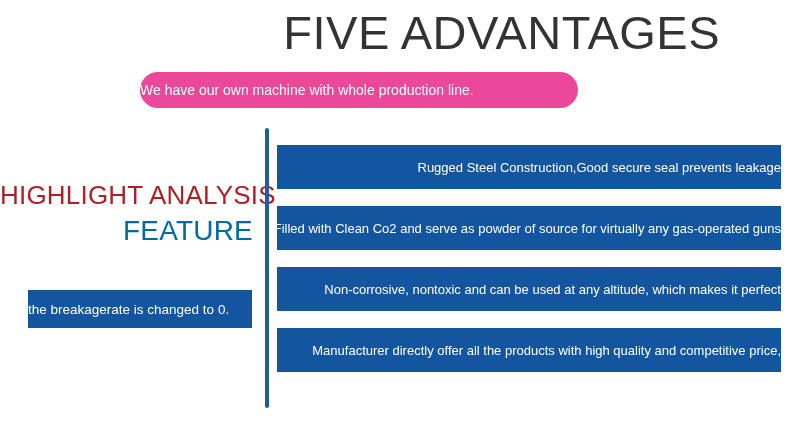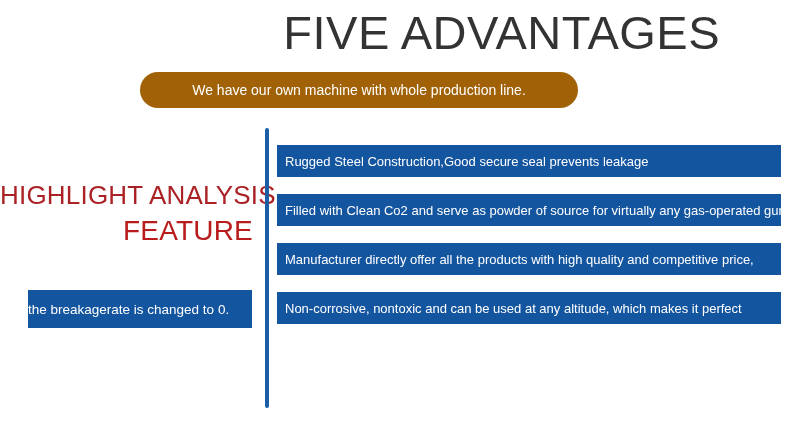--- a/index.html
+++ b/index.html
@@ -31,24 +31,24 @@
     white-space: nowrap;
   }
 
   .subtitle-pill {
     position: absolute;
     left: 140px;
     top: 72px;
     width: 438px;
     height: 36px;
     border-radius: 18px;
-    background: #a16207;
+    background: #ec4899;
     display: flex;
     align-items: center;
-    justify-content: center;
+    justify-content: flex-start;
   }
   .subtitle-pill-label {
     color: #ffffff;
     font-size: 14px;
     line-height: 16px;
     font-weight: 400;
     white-space: nowrap;
   }
 
   
@@ -62,21 +62,21 @@
     text-align: right;
     color: #ab2226;
     font-size: 26px;
     line-height: 34px;
     font-weight: 400;
     letter-spacing: 0.2px;
     white-space: nowrap;
   }
   .feature-heading {
     text-align: right;
-    color: #b91c1c;
+    color: #0369a1;
     font-size: 28px;
     line-height: 38px;
     font-weight: 400;
     letter-spacing: 0.2px;
     white-space: nowrap;
   }
 
   .breakage-note {
     position: absolute;
     left: 28px;
@@ -109,28 +109,29 @@
 
   
   .advantage-list {
     position: absolute;
     left: 277px;
     top: 145px;
     width: 504px;
   }
   .advantage-item {
     width: 100%;
-    height: 32px;
+    height: 44px;
     margin-bottom: 17px;
     background: #14559f;
     display: flex;
     align-items: center;
     box-sizing: border-box;
     padding-left: 8px;
     overflow: hidden;
+    justify-content: flex-end;
   }
   .advantage-item:last-child {
     margin-bottom: 0;
   }
   .advantage-label {
     color: #ffffff;
     font-size: 13px;
     line-height: 15px;
     font-weight: 400;
     white-space: nowrap;
@@ -157,18 +158,18 @@
 <div class="vertical-divider"></div>
 
 <div class="advantage-list">
   <div class="advantage-item">
     <span class="advantage-label">Rugged Steel Construction,Good secure seal prevents leakage</span>
   </div>
   <div class="advantage-item">
     <span class="advantage-label">Filled with Clean Co2 and serve as powder of source for virtually any gas-operated guns</span>
   </div>
   <div class="advantage-item">
-    <span class="advantage-label">Manufacturer directly offer all the products with high quality and competitive price,</span>
+    <span class="advantage-label">Non-corrosive, nontoxic and can be used at any altitude, which makes it perfect</span>
   </div>
   <div class="advantage-item">
-    <span class="advantage-label">Non-corrosive, nontoxic and can be used at any altitude, which makes it perfect</span>
+    <span class="advantage-label">Manufacturer directly offer all the products with high quality and competitive price,</span>
   </div>
 </div>
 
 </body></html>

